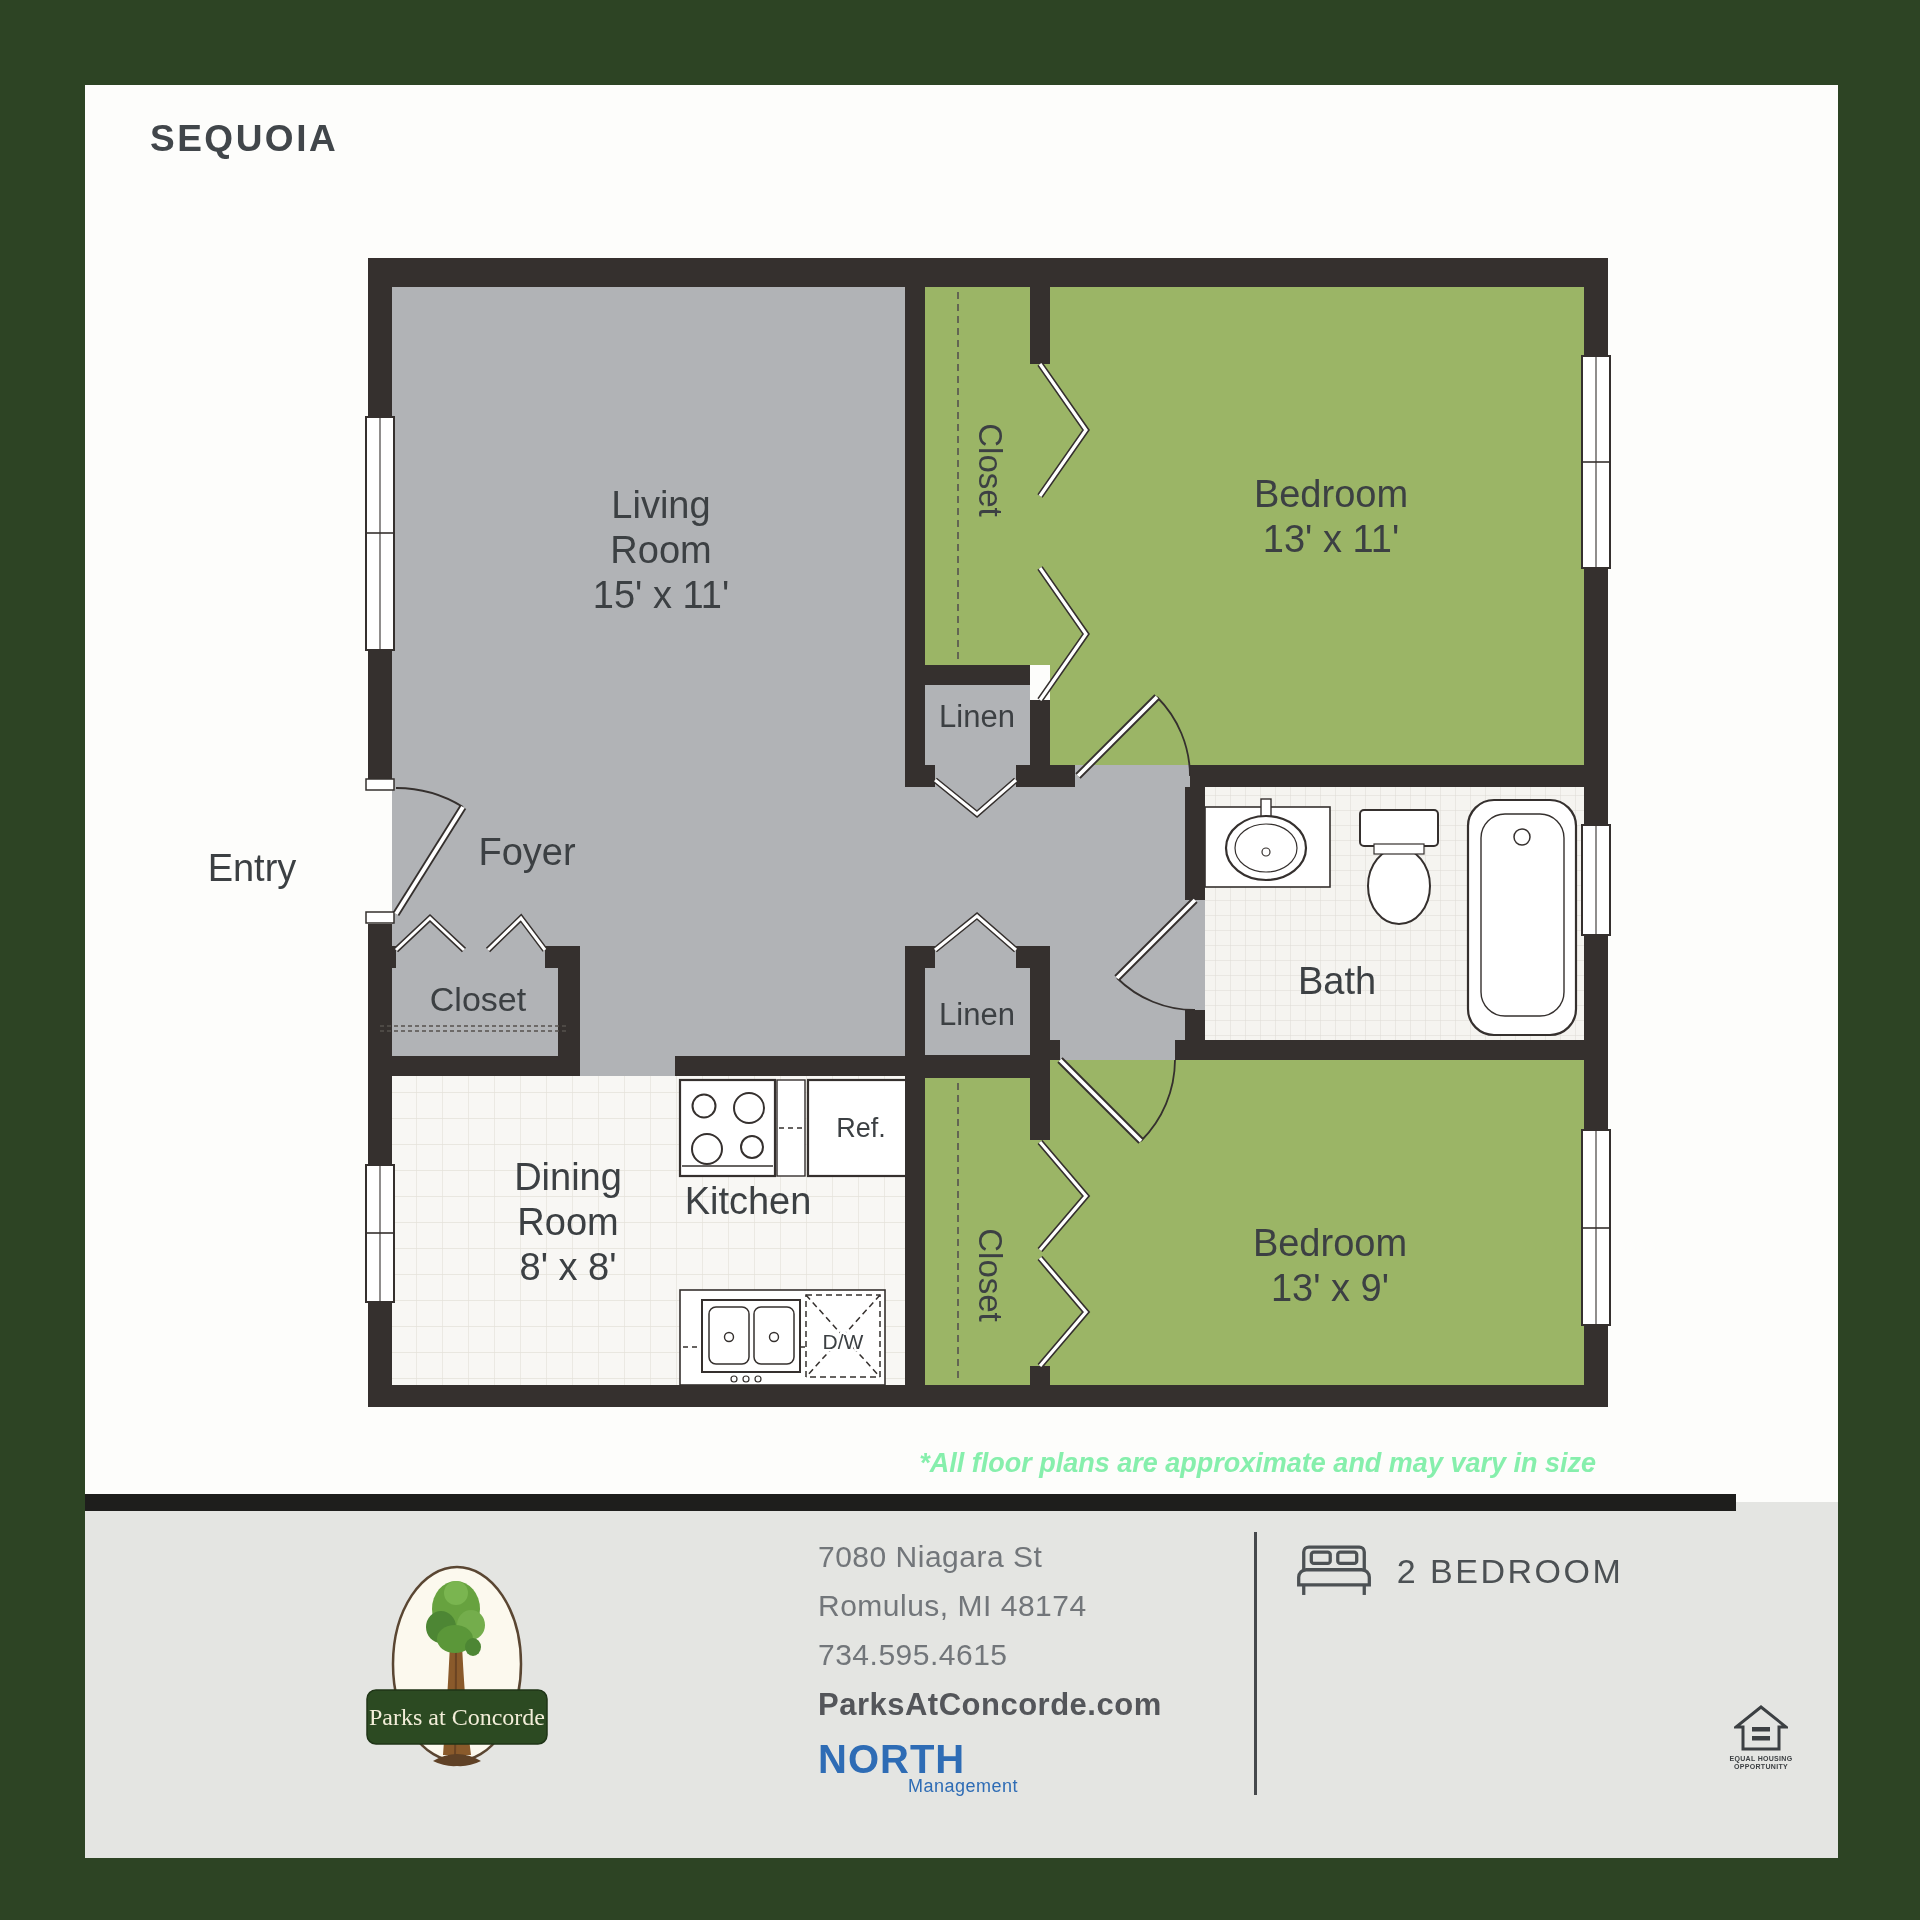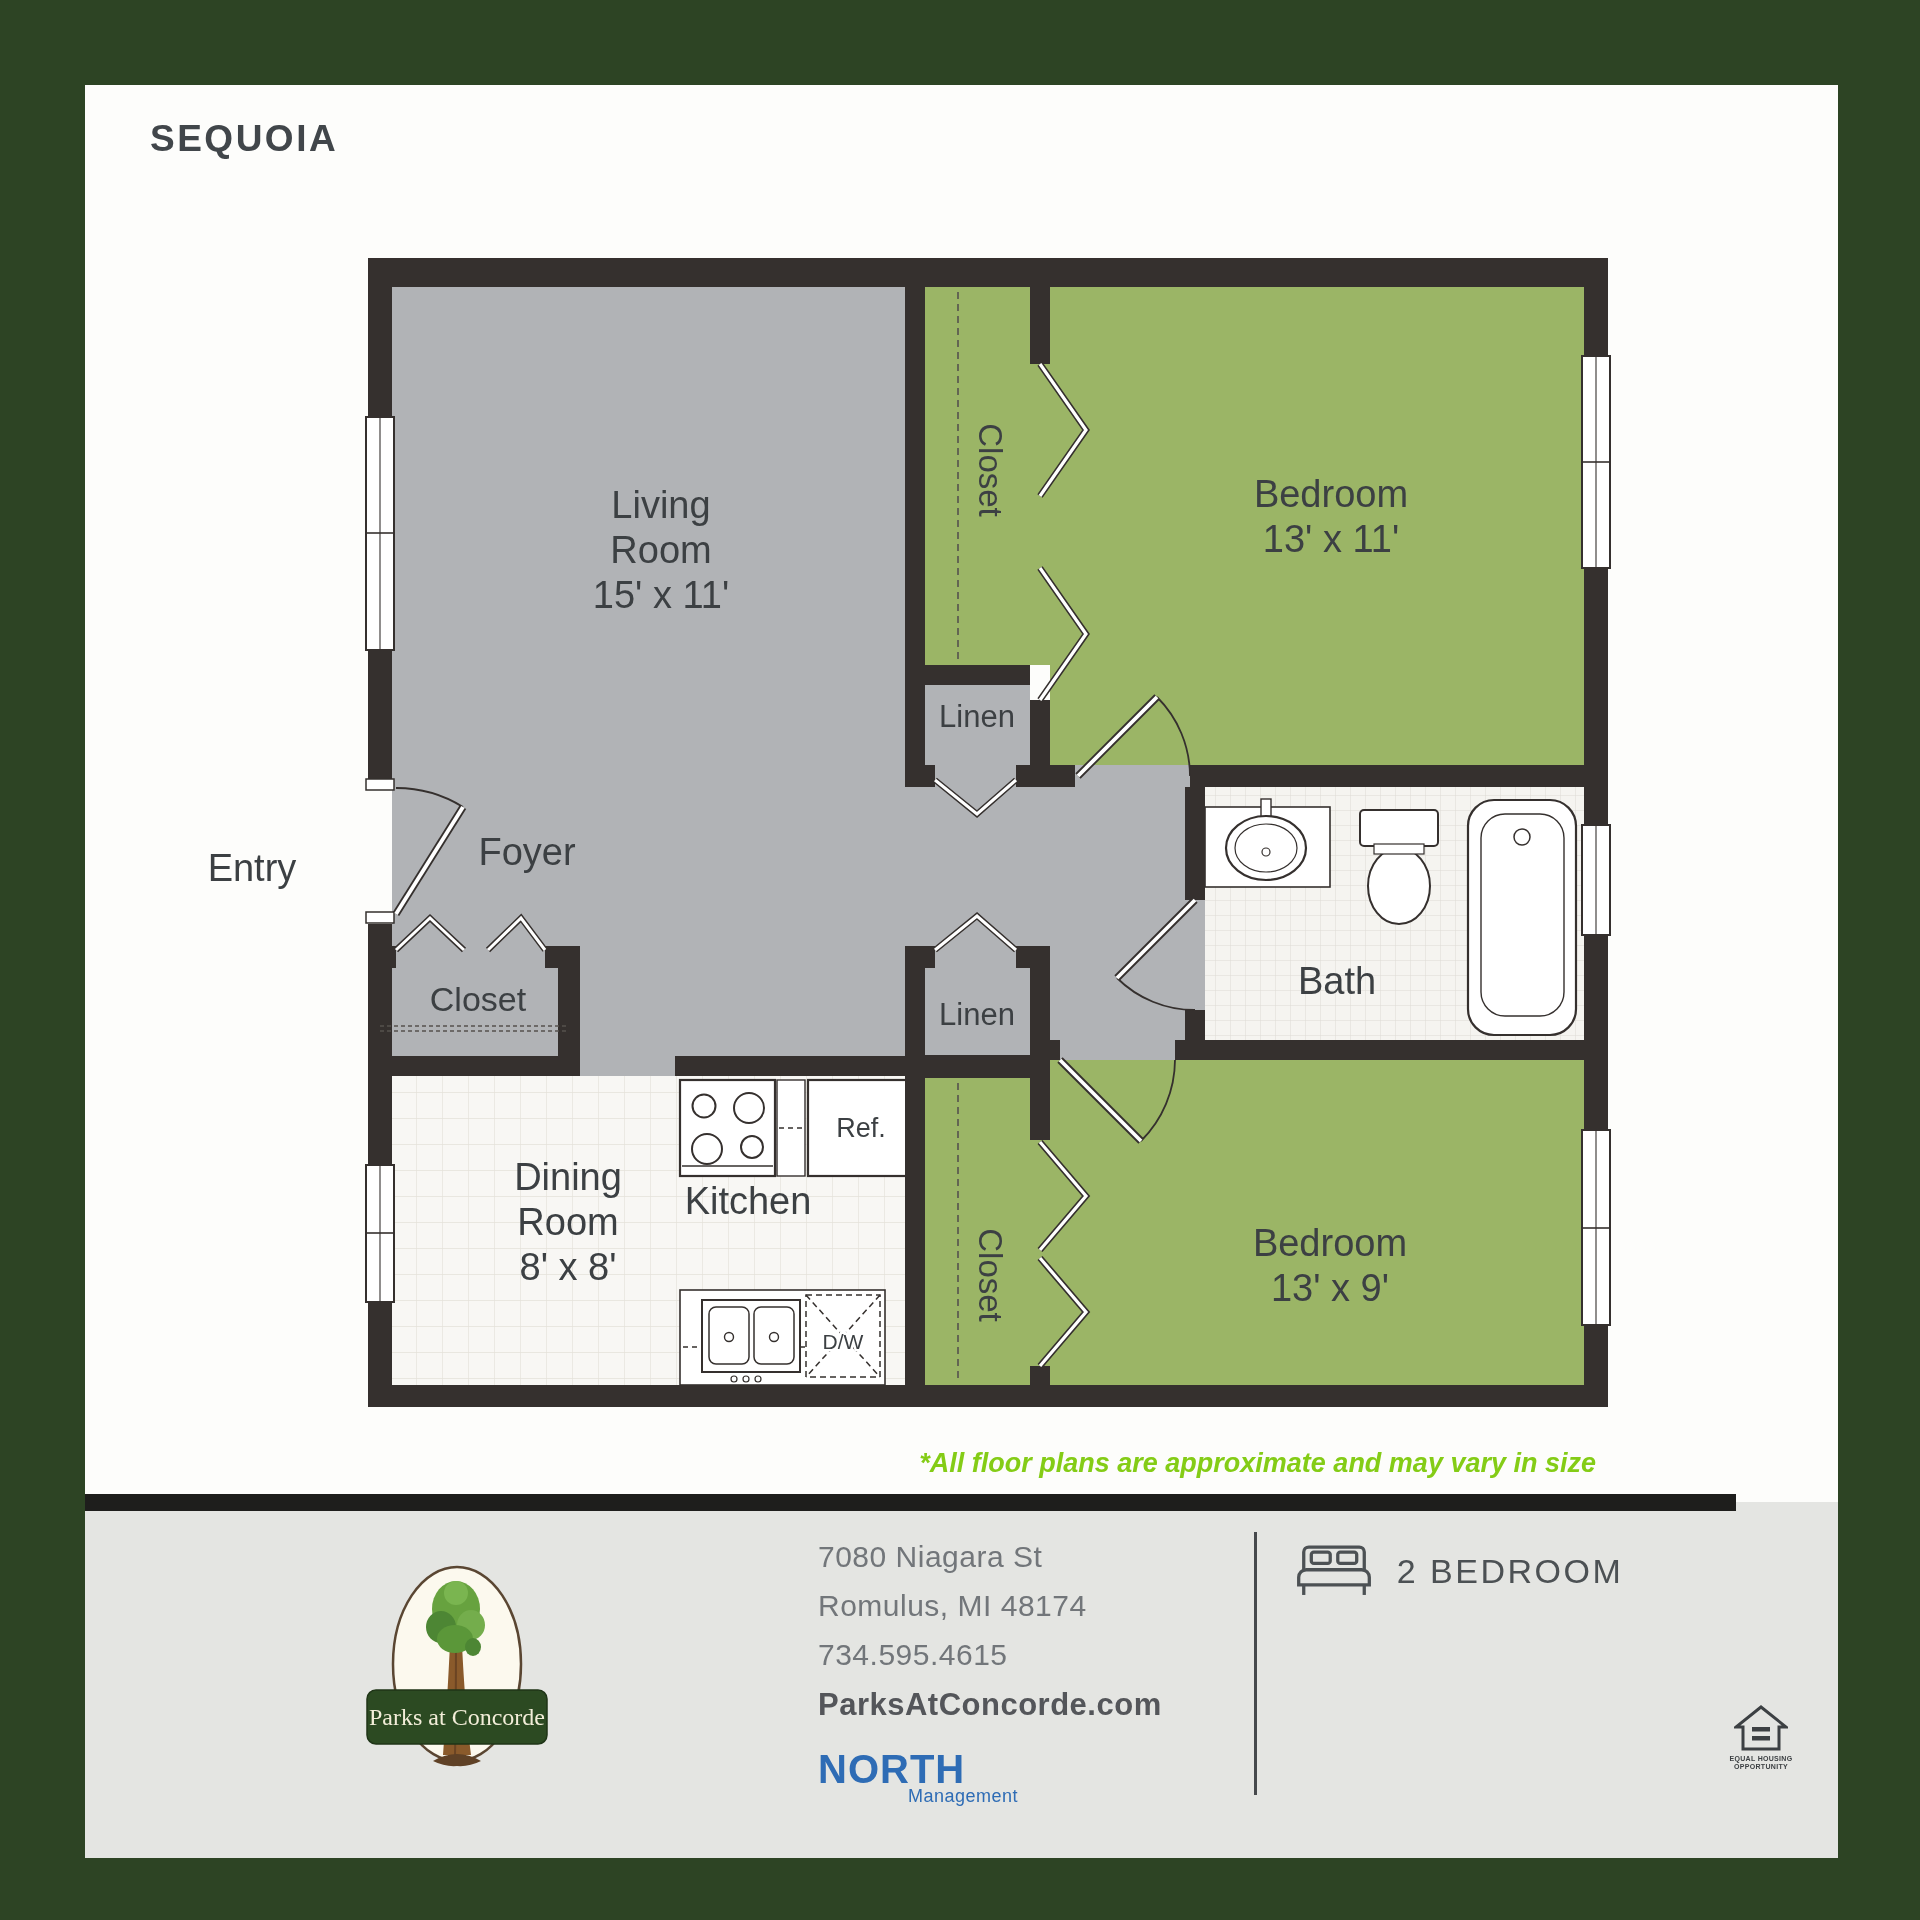--- a/index.html
+++ b/index.html
@@ -15,35 +15,35 @@
     position:absolute;left:85px;top:85px;width:1753px;height:1773px;
     background:#fdfdfb;
   }
   .page-title{
     position:absolute;left:150px;top:118px;
     font-size:37px;font-weight:bold;letter-spacing:2.5px;color:#41464a;text-align:right;
   }
   #plan-svg{position:absolute;left:140px;top:240px;}
   .disclaimer{
     position:absolute;top:1448px;left:600px;width:996px;
-    text-align:right;font-size:27px;font-style:italic;font-weight:600;color:#84cc16;
+    text-align:right;font-size:27px;font-style:italic;font-weight:600;color:#86efac;
   }
   .footer-gray{
     position:absolute;left:85px;top:1502px;width:1753px;height:356px;
     background:#e4e5e2;
   }
   .footer-bar{
     position:absolute;left:85px;top:1494px;width:1651px;height:17px;
     background:#1e1e1c;z-index:3;
   }
   .logo-wrap{position:absolute;left:363px;top:1565px;width:190px;height:215px;z-index:4;text-decoration:underline;}
   .addr{position:absolute;left:818px;top:1532px;z-index:4;color:#72767a;font-size:30px;letter-spacing:.5px;}
   .addr .line{height:49px;line-height:49px;}
   .addr .site{font-weight:bold;color:#54565a;font-size:31px;height:52px;line-height:52px;}
-  .north{margin-top:19px;color:#2e6cb5;}
+  .north{margin-top:9px;color:#2e6cb5;}
   .north .n1{font-size:40px;font-weight:800;letter-spacing:1px;line-height:38px;}
   .north .n2{font-size:18px;font-weight:400;margin-left:90px;margin-top:-2px;}
   .vdiv{position:absolute;left:1254px;top:1532px;width:3px;height:263px;background:#46494c;z-index:4;}
   .spec-row{position:absolute;left:1288px;width:340px;height:72px;display:flex;align-items:center;z-index:4;}
   .spec-row .ic{width:104px;display:flex;justify-content:flex-start;align-items:center;}
   .spec-label{font-size:34px;letter-spacing:2.5px;color:#4c5154;font-weight:500;white-space:nowrap;}
   .r1{top:1535px;justify-content:center;} .r2{top:1641px;} .r3{top:1742px;}
   .eho{position:absolute;left:1726px;top:1705px;width:70px;text-align:center;z-index:4;color:#3c4043;}
   .eho .txt{font-size:7px;line-height:8px;font-weight:bold;letter-spacing:.3px;}
 </style>

